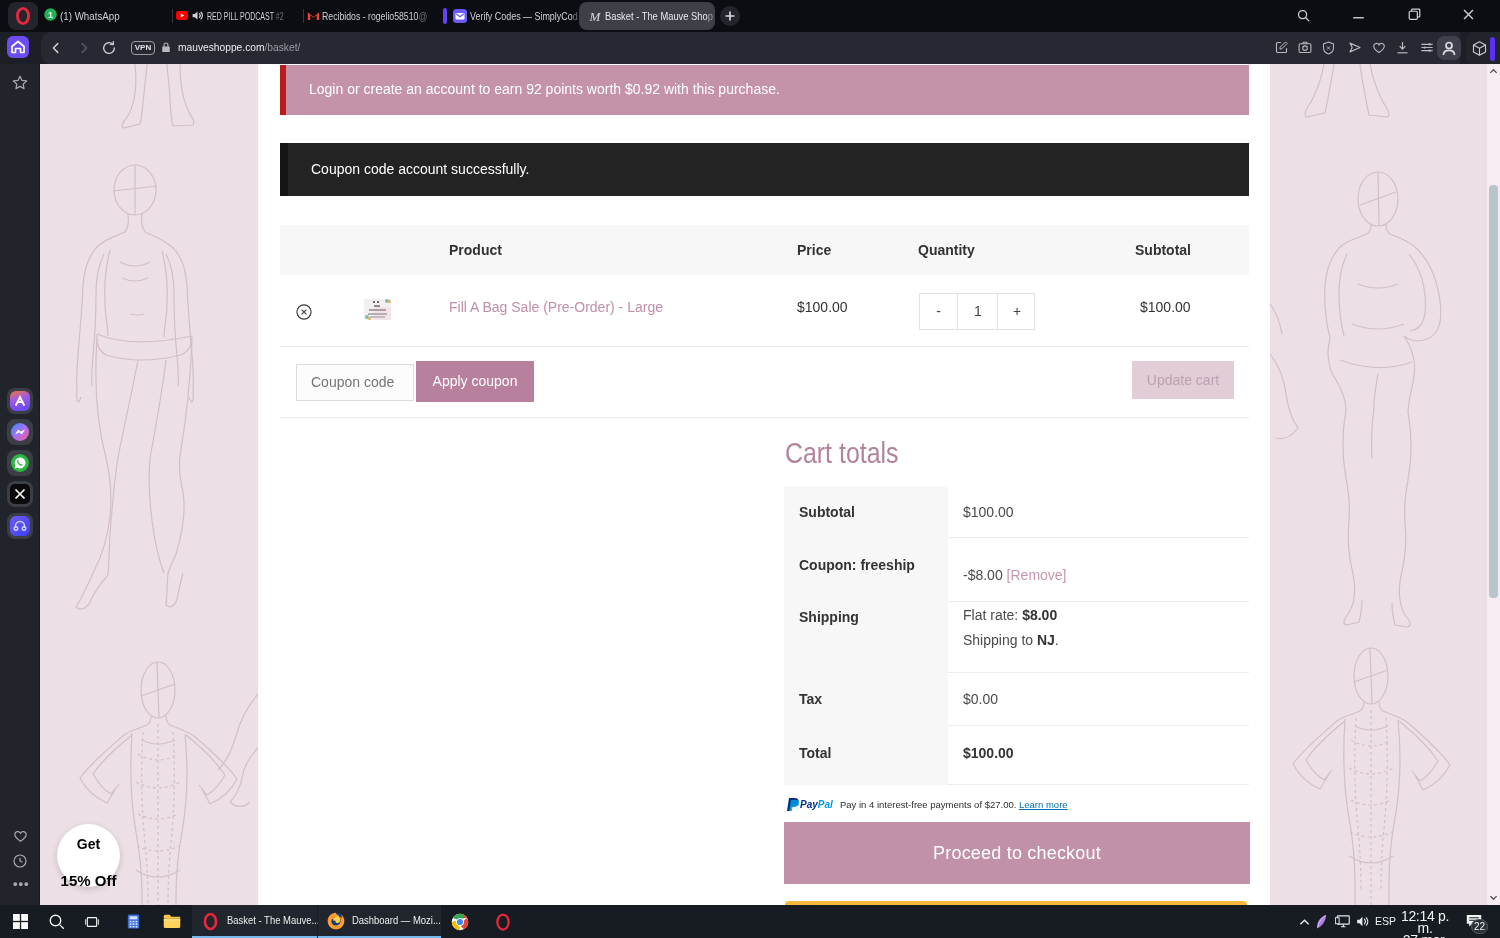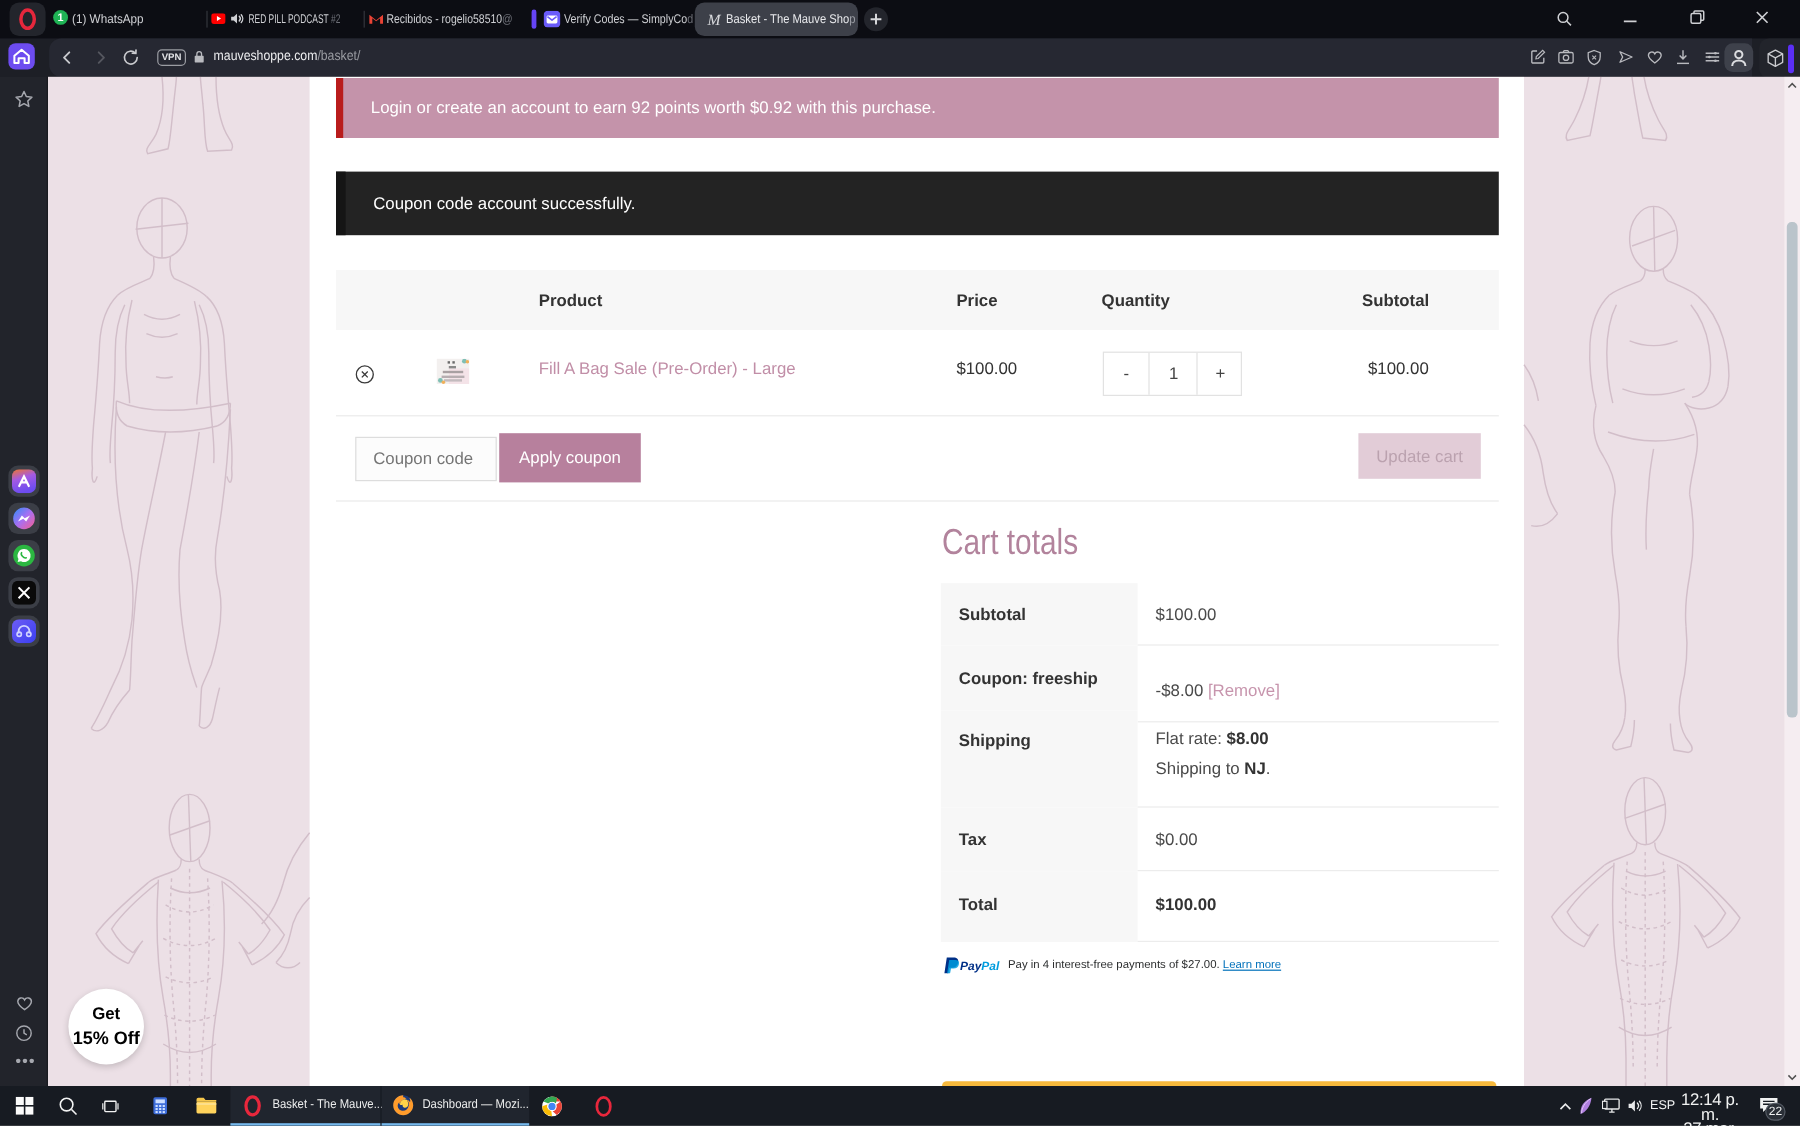--- a/index.html
+++ b/index.html
@@ -494,25 +494,26 @@
 
   <div class="paypal-line">
     <svg class="abs" style="left:0;top:-2px;" width="55" height="15" viewBox="0 0 110 30">
       <path d="M10 2 h11 c6 0 9 3 8 8 c-1 6-5 9-11 9 h-4 l-1.5 9 H6 Z" fill="#003087"></path>
       <path d="M14 6 h10 c5 0 7 2.5 6.3 6.5 c-0.8 5-4.3 7.5-9.3 7.5 h-4 l-1.5 8 h-5 Z" fill="#009cde" opacity="0.85"></path>
       <text x="32" y="22" font-family="Liberation Sans" font-style="italic" font-weight="bold" font-size="20" fill="#003087">Pay<tspan fill="#009cde">Pal</tspan></text>
     </svg>
     <span style="margin-left:56px;">Pay in 4 interest-free payments of $27.00. <a style="color:#0070ba;text-decoration:underline;">Learn more</a></span>
   </div>
 
+  <div class="btn-checkout">Proceed to checkout</div>
   <div class="yellowbar"></div>
 
   <div id="badge">
         <div style="font-size:14px;margin-top:12px;">Get</div>
-        <div style="font-size:15px;margin-top:5px;">15% Off</div>
+        <div style="font-size:15px;margin-top:20px;">15% Off</div>
       </div>
 
   <div id="sbar">
     <svg class="abs" style="left:2px;top:3px;" width="9" height="9" viewBox="0 0 10 10">
           <path d="M1.5 6.5 L5 3 L8.5 6.5" fill="none" stroke="#505050" stroke-width="1.4"></path>
         </svg>
     <div id="sthumb"></div>
     <svg class="abs" style="left:2px;top:829px;" width="9" height="9" viewBox="0 0 10 10">
           <path d="M1.5 3.5 L5 7 L8.5 3.5" fill="none" stroke="#505050" stroke-width="1.4"></path>
         </svg>

